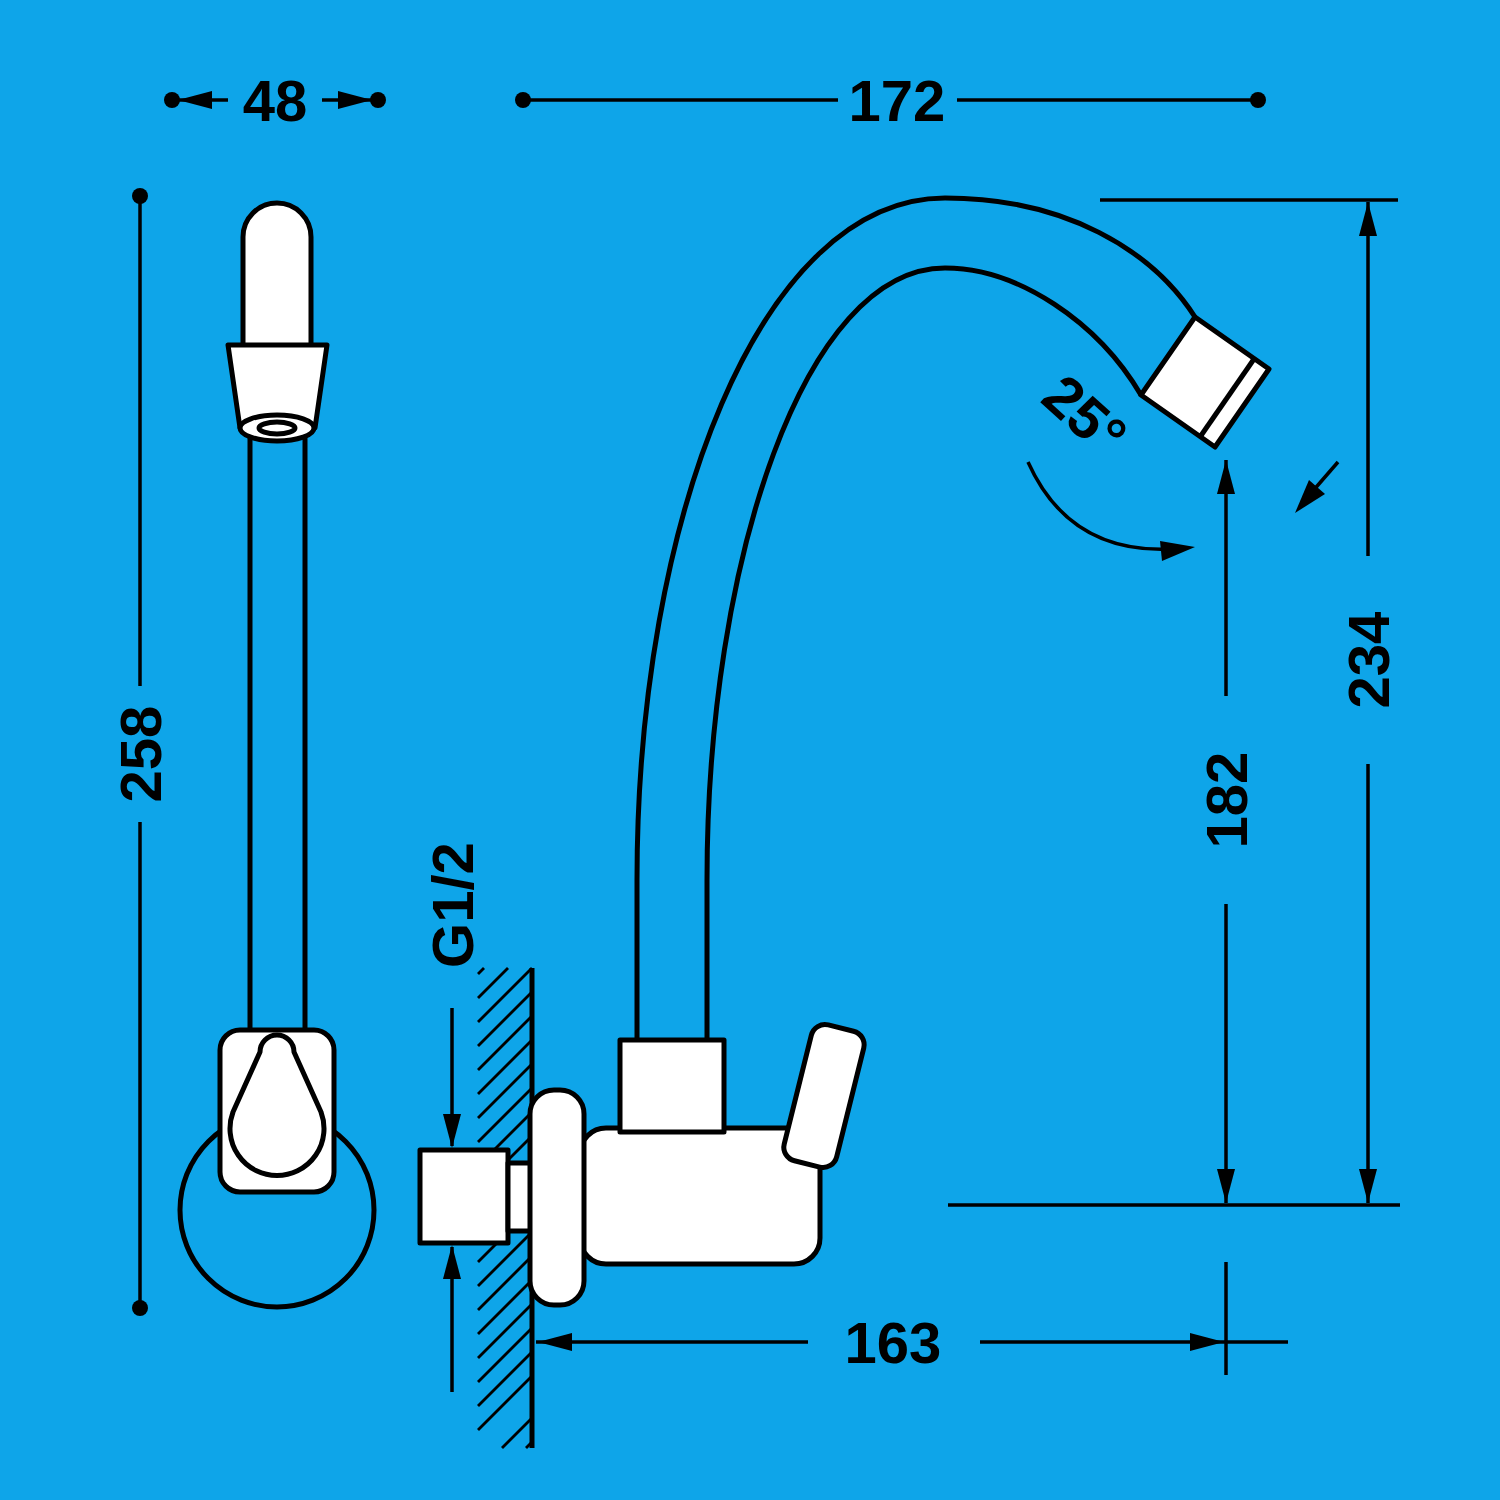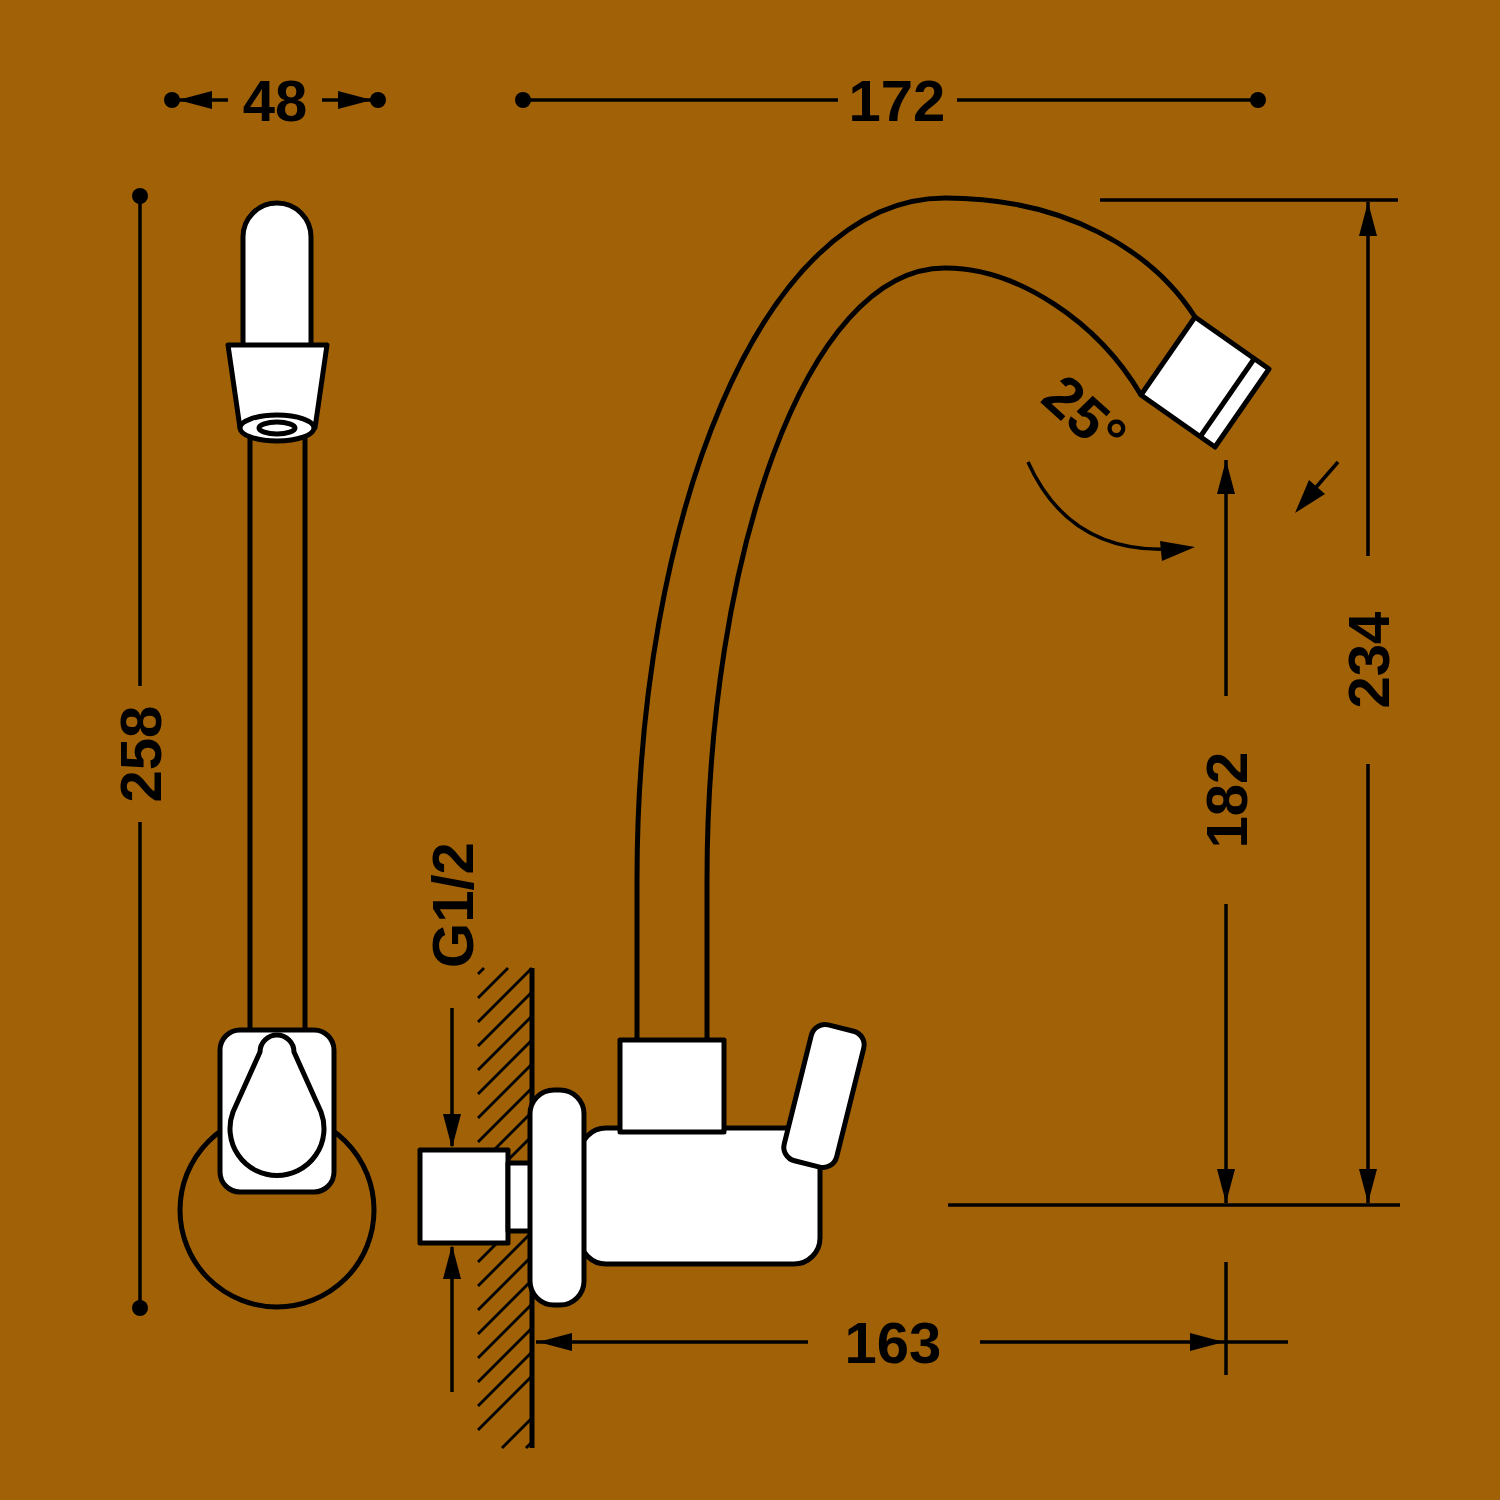--- a/index.html
+++ b/index.html
@@ -1,16 +1,16 @@
 <!DOCTYPE html>
 <html><head>
 <meta charset="utf-8">
 <style>
   html,body{margin:0;padding:0;background:#ffffff;}
-  .stage{width:1500px;height:1500px;position:relative;background:#a16207;}
+  .stage{width:1500px;height:1500px;position:relative;background:#0ea5e9;}
   svg{display:block;}
   svg text{
     font-family:"Liberation Sans", sans-serif;
     font-weight:bold;
     font-size:58px;
     fill:#000000;
   }
   .outline{fill:none;stroke:#000000;stroke-width:5;stroke-linejoin:round;}
   .filled{fill:#ffffff;stroke:#000000;stroke-width:5;stroke-linejoin:round;}
   .dim{fill:none;stroke:#000000;stroke-width:3.5;}

